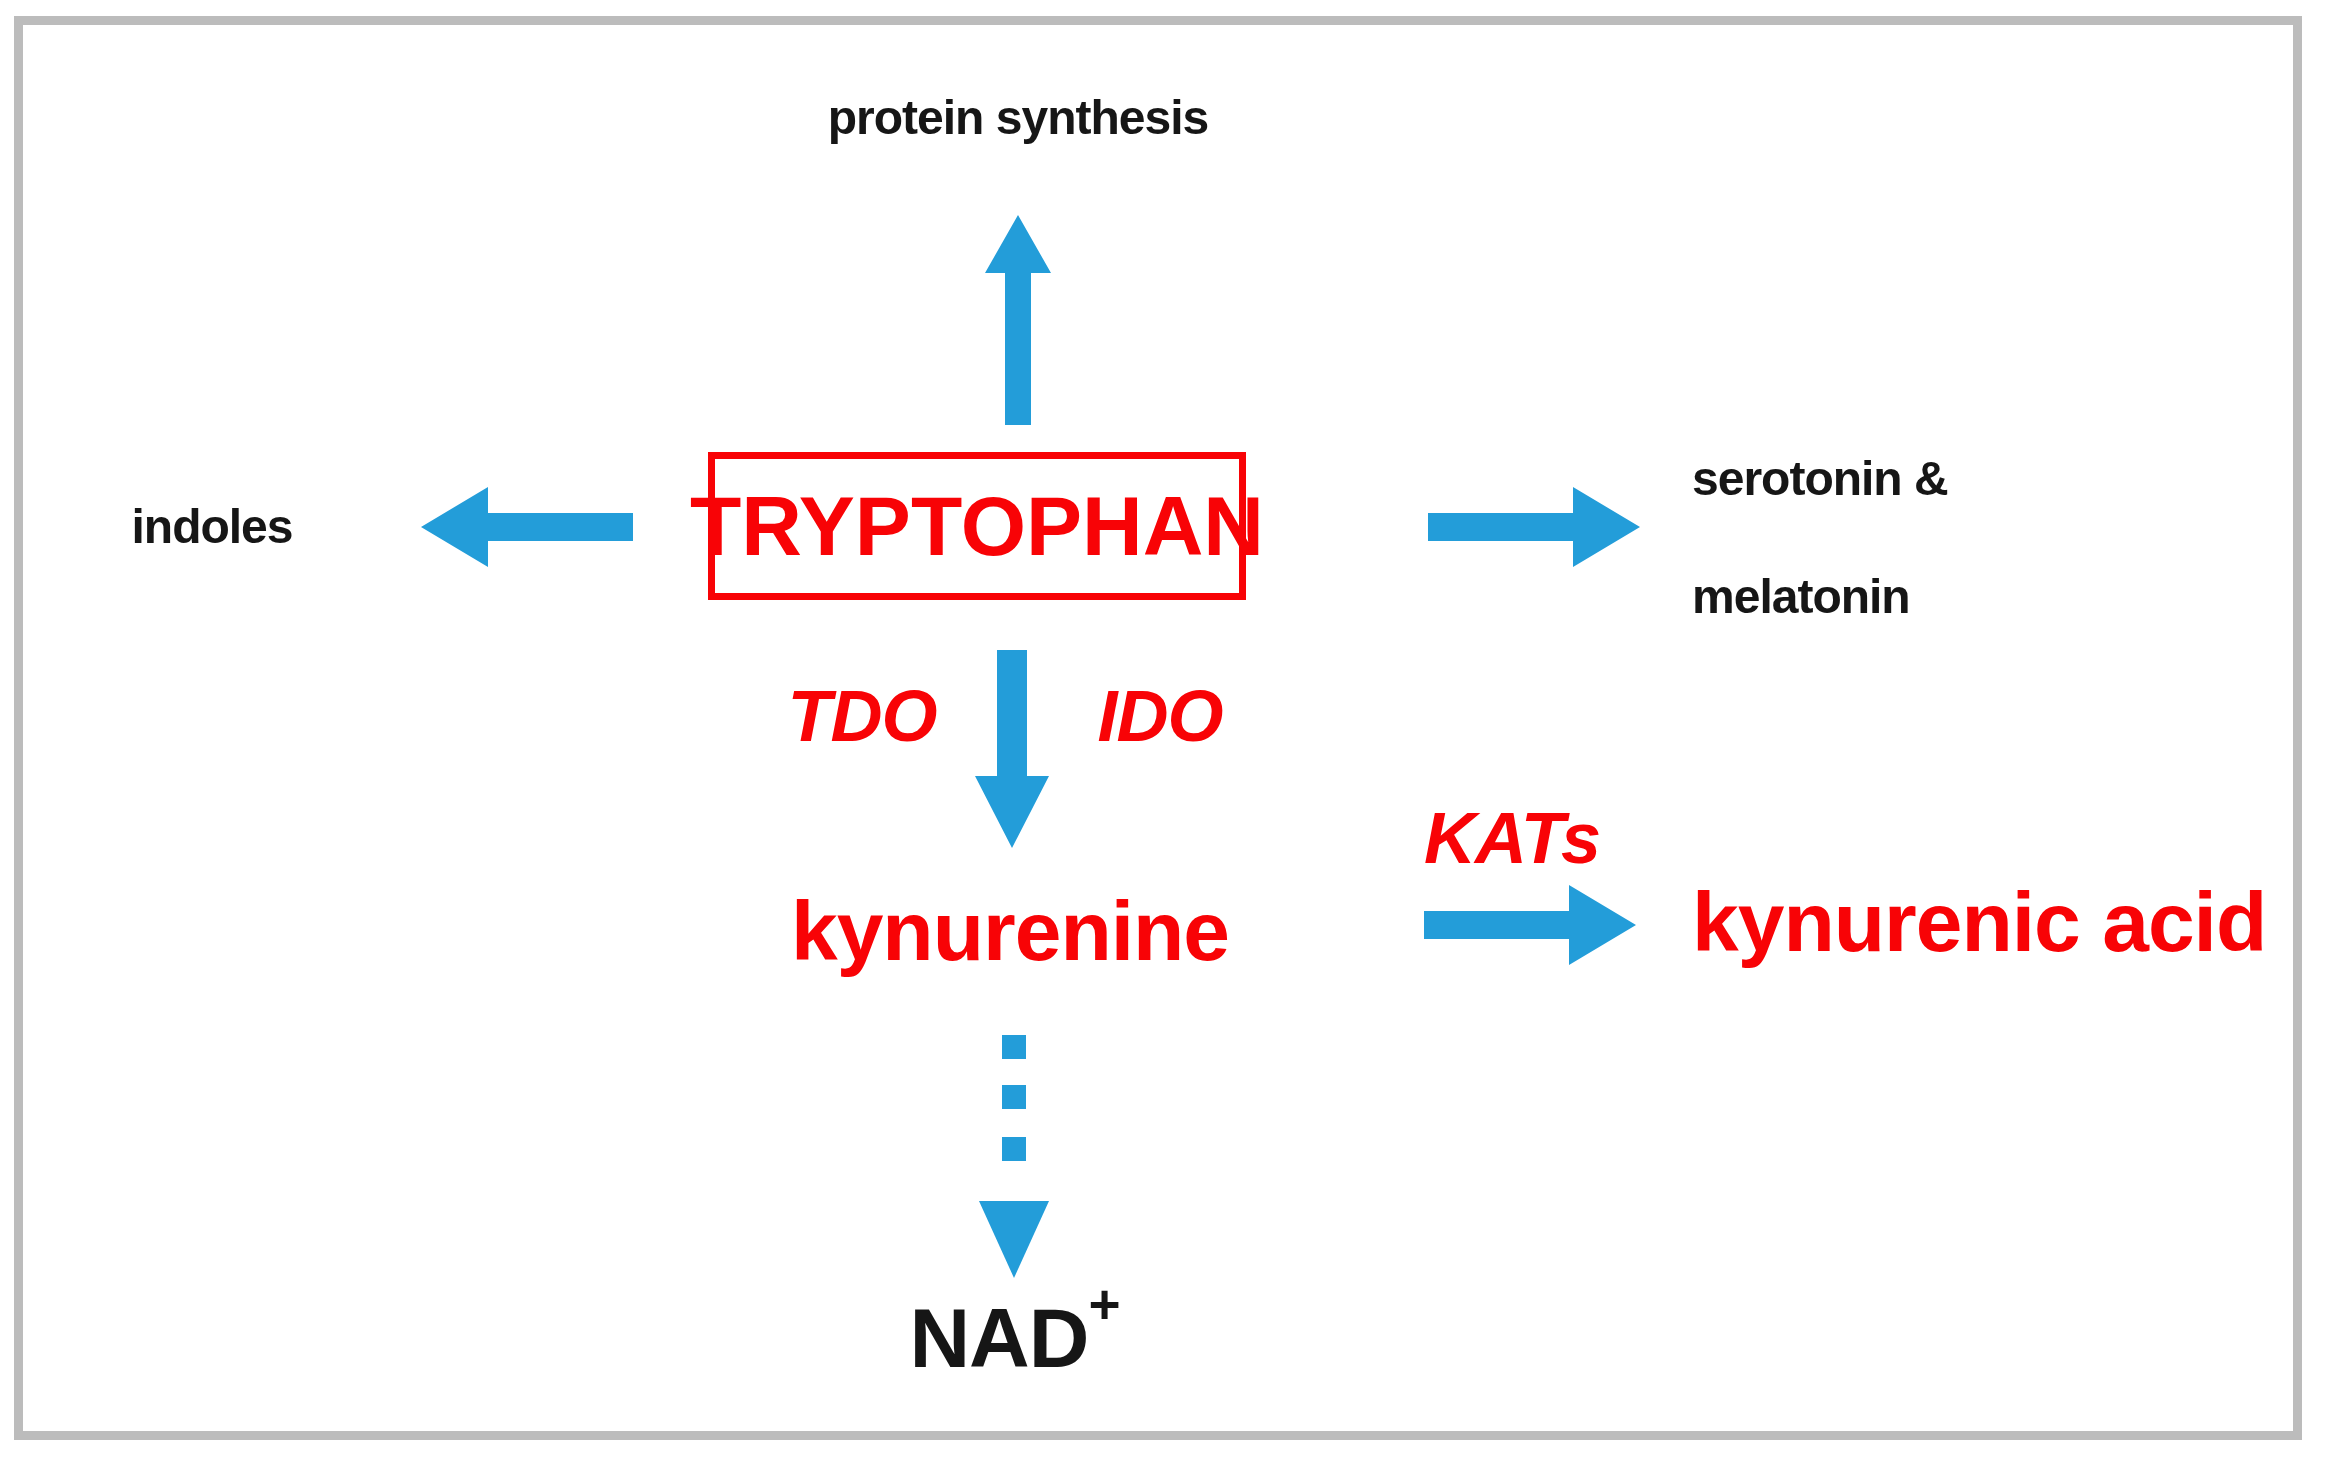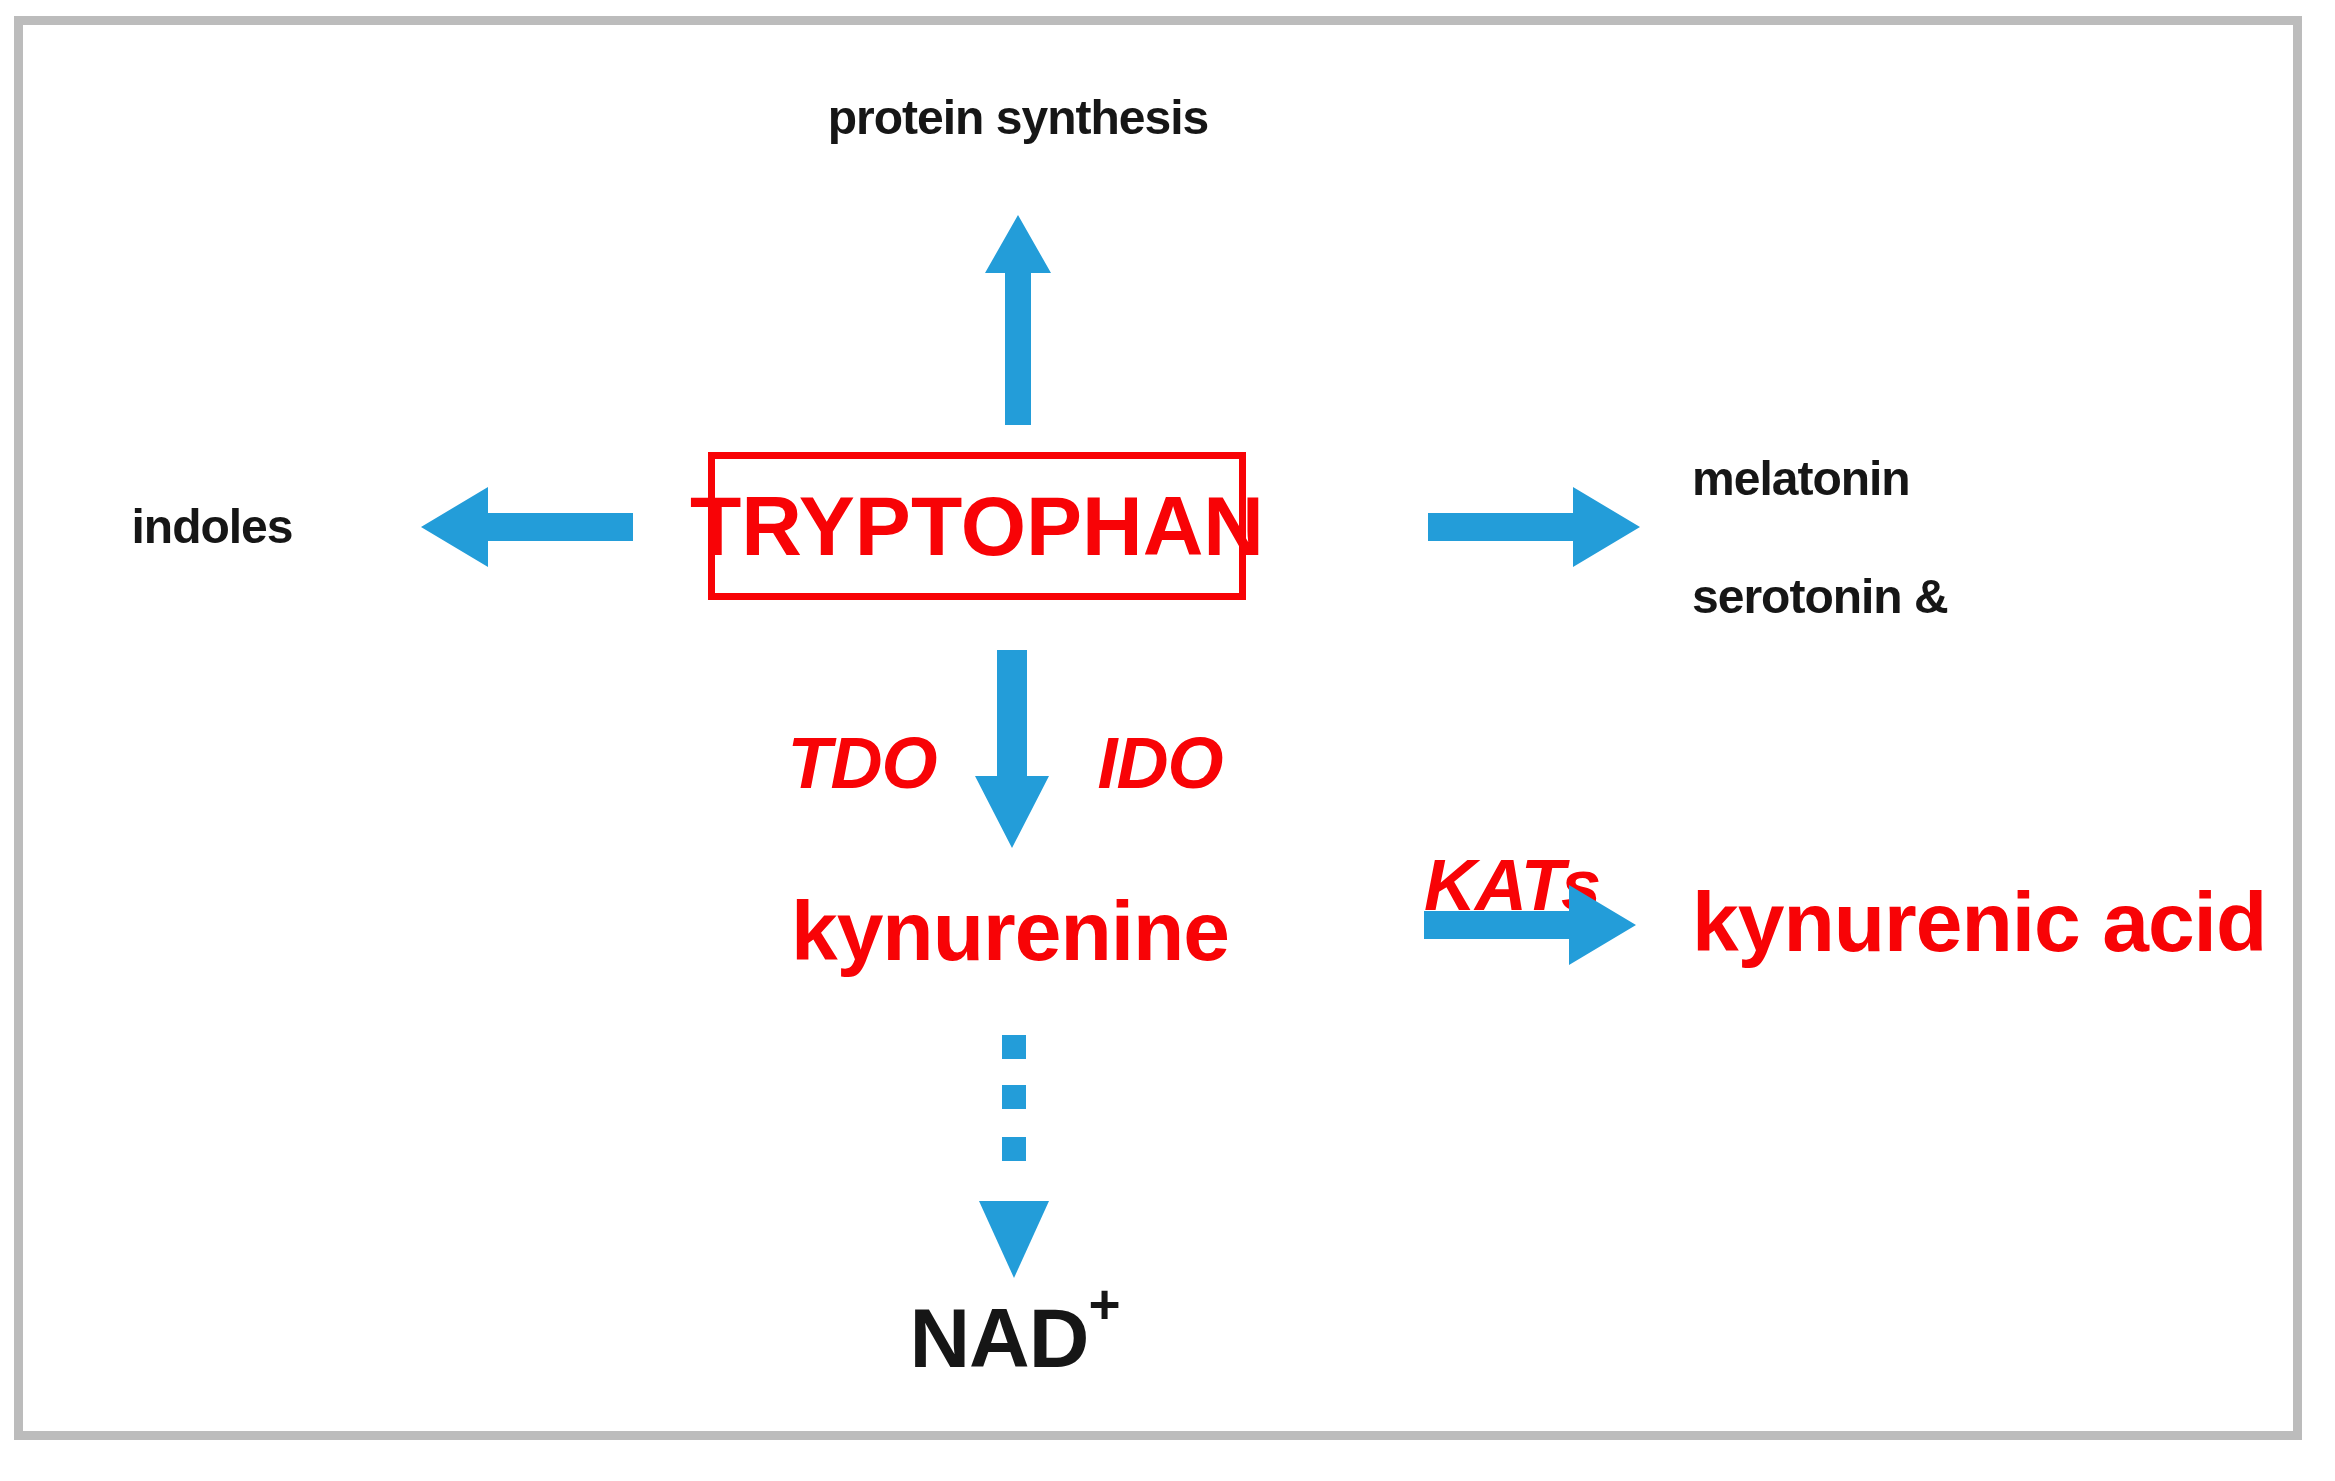--- a/index.html
+++ b/index.html
@@ -47,21 +47,20 @@
     color: var(--accent-red, #f80306);
     font-size: 84px;
     letter-spacing: -1px;
   }
   .enzyme {
     color: var(--accent-red, #f80306);
     font-style: italic;
     font-size: 72px;
     font-weight: 700;
     letter-spacing: -1px;
-    margin-top: 47px;
   }
   .tryptophan-box {
     position: absolute;
     left: 708px;
     top: 452px;
     width: 538px;
     height: 148px;
     box-sizing: border-box;
     border: 7px solid var(--accent-red, #f80306);
     display: flex;
@@ -119,22 +118,22 @@
     <span class="inner-label">TRYPTOPHAN</span>
   </div>
 
   <div class="arrow" style="left:1428px; top:487px;">
     <svg width="212" height="80" viewBox="0 0 212 80" aria-hidden="true">
       <polygon fill="currentColor" points="0,26 145,26 145,0 212,40 145,80 145,54 0,54"></polygon>
     </svg>
   </div>
 
   <div class="label black-node two-line" style="left:1692px; top:420px;">
+    <div>serotonin &amp;</div>
     <div>melatonin</div>
-    <div>serotonin &amp;</div>
   </div>
 
   <div class="label enzyme centered" style="left:862px; top:716px;">TDO</div>
 
   <div class="label enzyme centered" style="left:1160px; top:716px;">IDO</div>
 
   <div class="arrow" style="left:975px; top:650px;">
     <svg width="74" height="198" viewBox="0 0 74 198" aria-hidden="true">
       <polygon fill="currentColor" points="22,0 52,0 52,126 74,126 37,198 0,126 22,126"></polygon>
     </svg>

